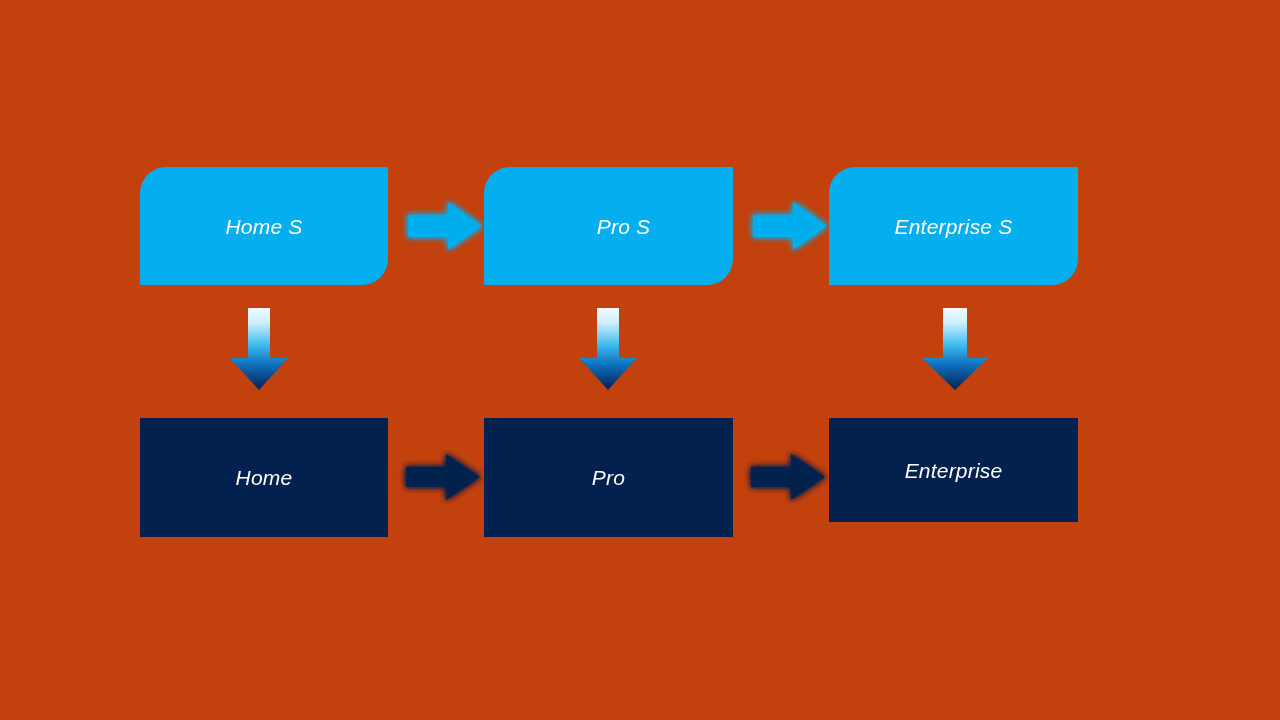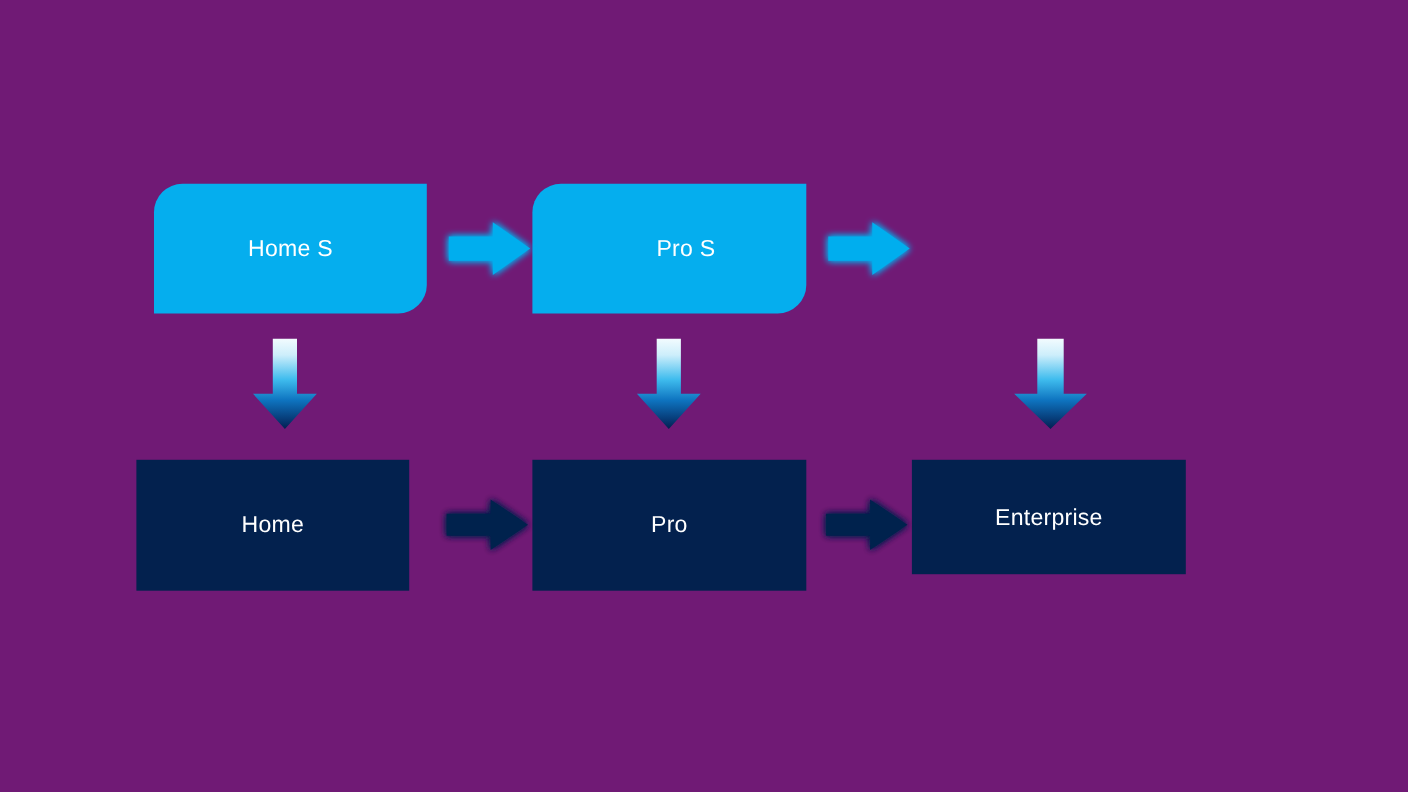--- a/index.html
+++ b/index.html
@@ -11,21 +11,22 @@
     width: 1280px;
     height: 720px;
     overflow: hidden;
     font-family: "Liberation Sans", sans-serif;
   }
 
   #diagram {
     position: relative;
     width: 1280px;
     height: 720px;
-    background: #701a75;
+    background: #c2410c;
+    font-style: italic;
   }
 
   
   .node-box {
     position: absolute;
     display: flex;
     align-items: center;
     justify-content: center;
     box-sizing: border-box;
   }
@@ -68,20 +69,23 @@
 <div id="diagram">
 
   <div class="node-box node-top" style="left:140px; top:167px; width:248px; height:118px;">
     <span class="node-label">Home S</span>
   </div>
 
   <div class="node-box node-top" style="left:484px; top:167px; width:249px; height:118px;padding-left:30px;">
     <span class="node-label">Pro S</span>
   </div>
 
+  <div class="node-box node-top" style="left:829px; top:167px; width:249px; height:118px;">
+    <span class="node-label">Enterprise S</span>
+  </div>
 
   <div class="h-arrow" style="left:400px; top:196px;">
     <svg width="90" height="60" viewBox="0 0 90 60" xmlns="http://www.w3.org/2000/svg">
       <defs>
         <filter id="glowBlueA" x="-60%" y="-60%" width="220%" height="220%">
           <feGaussianBlur stdDeviation="3.2" result="b"></feGaussianBlur>
           <feMerge>
             <feMergeNode in="b"></feMergeNode>
             <feMergeNode in="b"></feMergeNode>
             <feMergeNode in="SourceGraphic"></feMergeNode>
@@ -146,21 +150,21 @@
           <stop offset="18%" stop-color="#CDEEFB"></stop>
           <stop offset="45%" stop-color="#3FBCEE"></stop>
           <stop offset="68%" stop-color="#0E74C0"></stop>
           <stop offset="100%" stop-color="#031E52"></stop>
         </linearGradient>
       </defs>
       <polygon points="25,2 49,2 49,52 70,52 37,84 4,52 25,52" fill="url(#vgradC)"></polygon>
     </svg>
   </div>
 
-  <div class="node-box node-bottom" style="left:124px; top:418px; width:248px; height:119px;">
+  <div class="node-box node-bottom" style="left:140px; top:418px; width:248px; height:119px;">
     <span class="node-label">Home</span>
   </div>
 
   <div class="node-box node-bottom" style="left:484px; top:418px; width:249px; height:119px;justify-content:center;">
     <span class="node-label">Pro</span>
   </div>
 
   <div class="node-box node-bottom" style="left:829px; top:418px; width:249px; height:104px;">
     <span class="node-label">Enterprise</span>
   </div>

